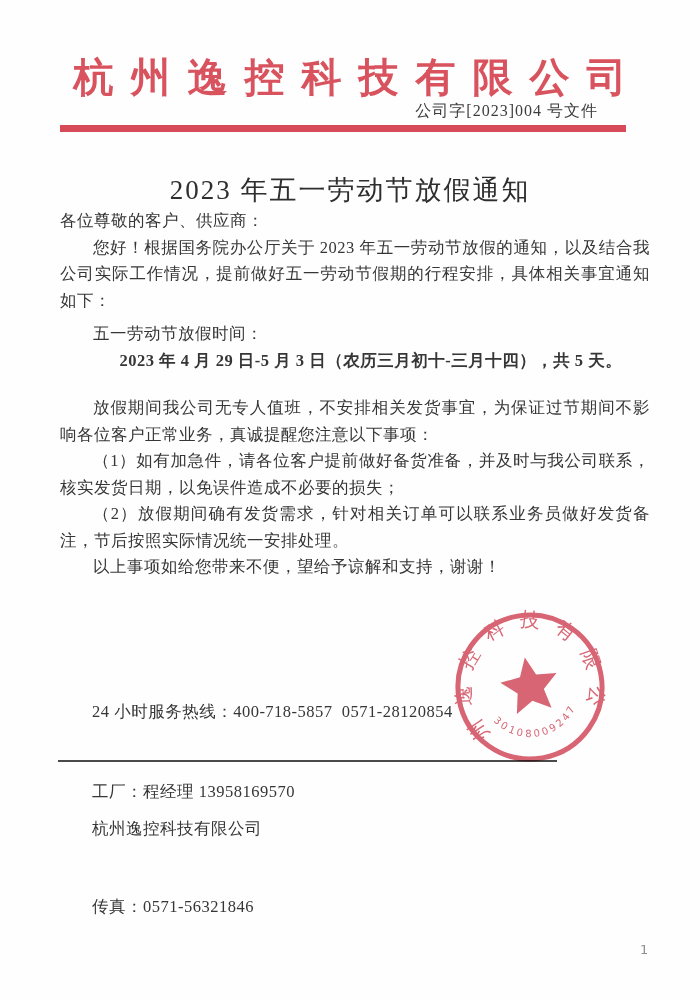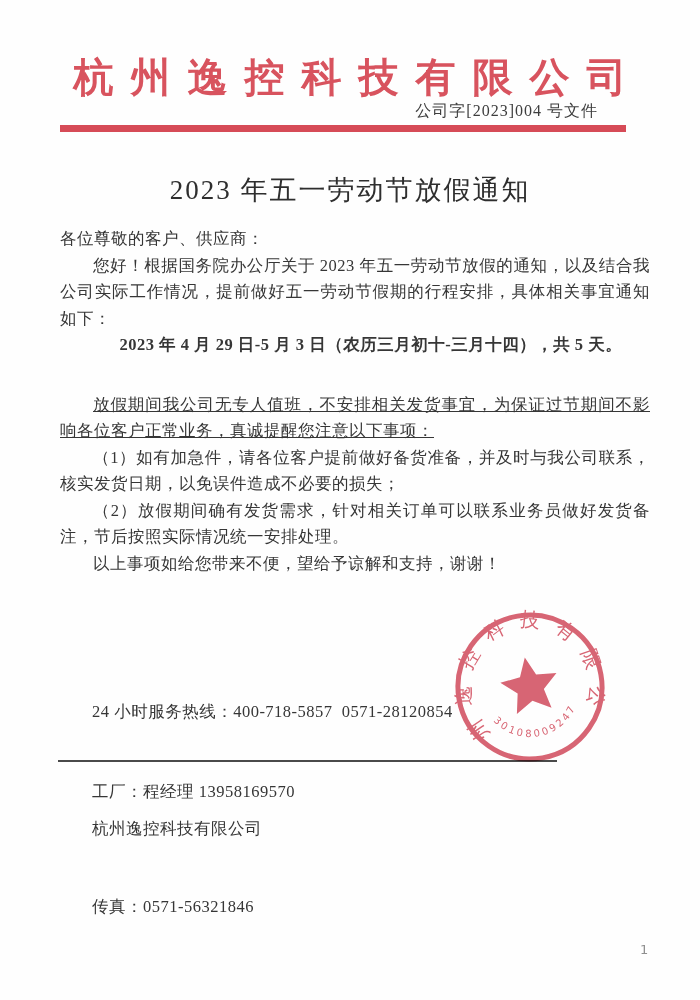--- a/index.html
+++ b/index.html
@@ -40,31 +40,31 @@
   }
   
   .notice-title{
     position:absolute;top:172px;left:0;right:0;
     text-align:center;
     font-size:27px;font-weight:normal;color:#2e2e2e;
     letter-spacing:2px;
   }
   
   .body{
-    position:absolute;top:226px;left:60px;
+    position:absolute;top:208px;left:60px;
     width:590px;
     font-size:16.5px;line-height:26.5px;
     text-align:justify;
     letter-spacing:0.5px;
   }
   .body p{white-space:pre-wrap;}
   .indent{text-indent:2em;}
   .indent2{text-indent:3.6em;font-weight:bold;}
   .gap-sm{margin-top:7px;}
-  .gap-lg{margin-top:33px;text-decoration:underline;}
+  .gap-lg{margin-top:21px;}
   
   .emergency{
     position:absolute;top:646px;left:92px;
     font-size:16.5px;line-height:26.5px;
     letter-spacing:0.5px;
     white-space:pre-wrap;
   }
   
   .footer-rule{
     position:absolute;top:760px;left:58px;
@@ -110,20 +110,21 @@
 
   <h1 class="company-name">杭州逸控科技有限公司</h1>
   <div class="doc-number">公司字[2023]004 号文件</div>
   <div class="red-rule"></div>
 
   <h2 class="notice-title">2023 年五一劳动节放假通知</h2>
 
   <div class="body">
     <p>各位尊敬的客户、供应商：</p>
     <p class="indent">您好！根据国务院办公厅关于 2023 年五一劳动节放假的通知，以及结合我公司实际工作情况，提前做好五一劳动节假期的行程安排，具体相关事宜通知如下：</p>
+    <p class="indent gap-sm">五一劳动节放假时间：</p>
     <p class="indent2">2023 年 4 月 29 日-5 月 3 日（农历三月初十-三月十四），共 5 天。</p>
     <p class="indent gap-lg">放假期间我公司无专人值班，不安排相关发货事宜，为保证过节期间不影响各位客户正常业务，真诚提醒您注意以下事项：</p>
     <p class="indent">（1）如有加急件，请各位客户提前做好备货准备，并及时与我公司联系，核实发货日期，以免误件造成不必要的损失；</p>
     <p class="indent">（2）放假期间确有发货需求，针对相关订单可以联系业务员做好发货备注，节后按照实际情况统一安排处理。</p>
     <p class="indent">以上事项如给您带来不便，望给予谅解和支持，谢谢！</p>
   </div>
 
   <div class="emergency">
     <p>24 小时服务热线：400-718-5857  0571-28120854</p>
     <p>工厂：程经理 13958169570</p>

